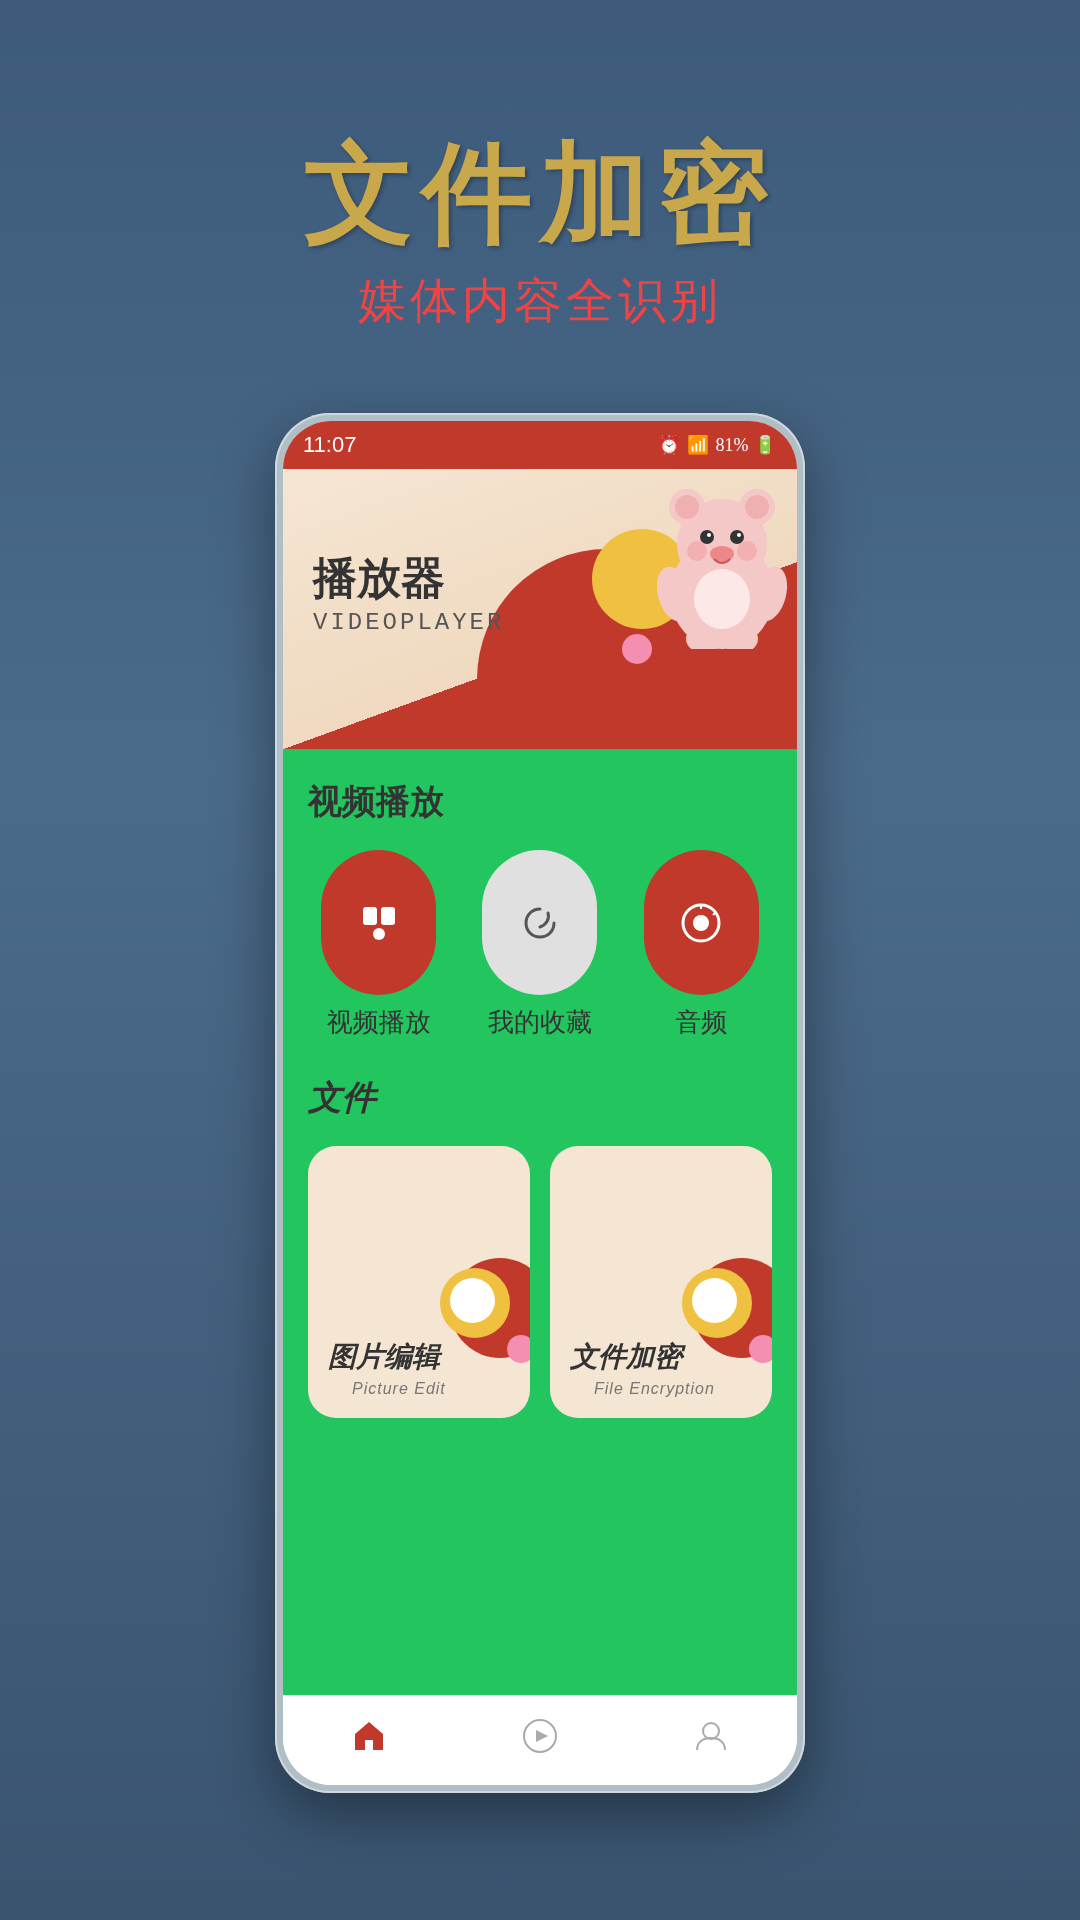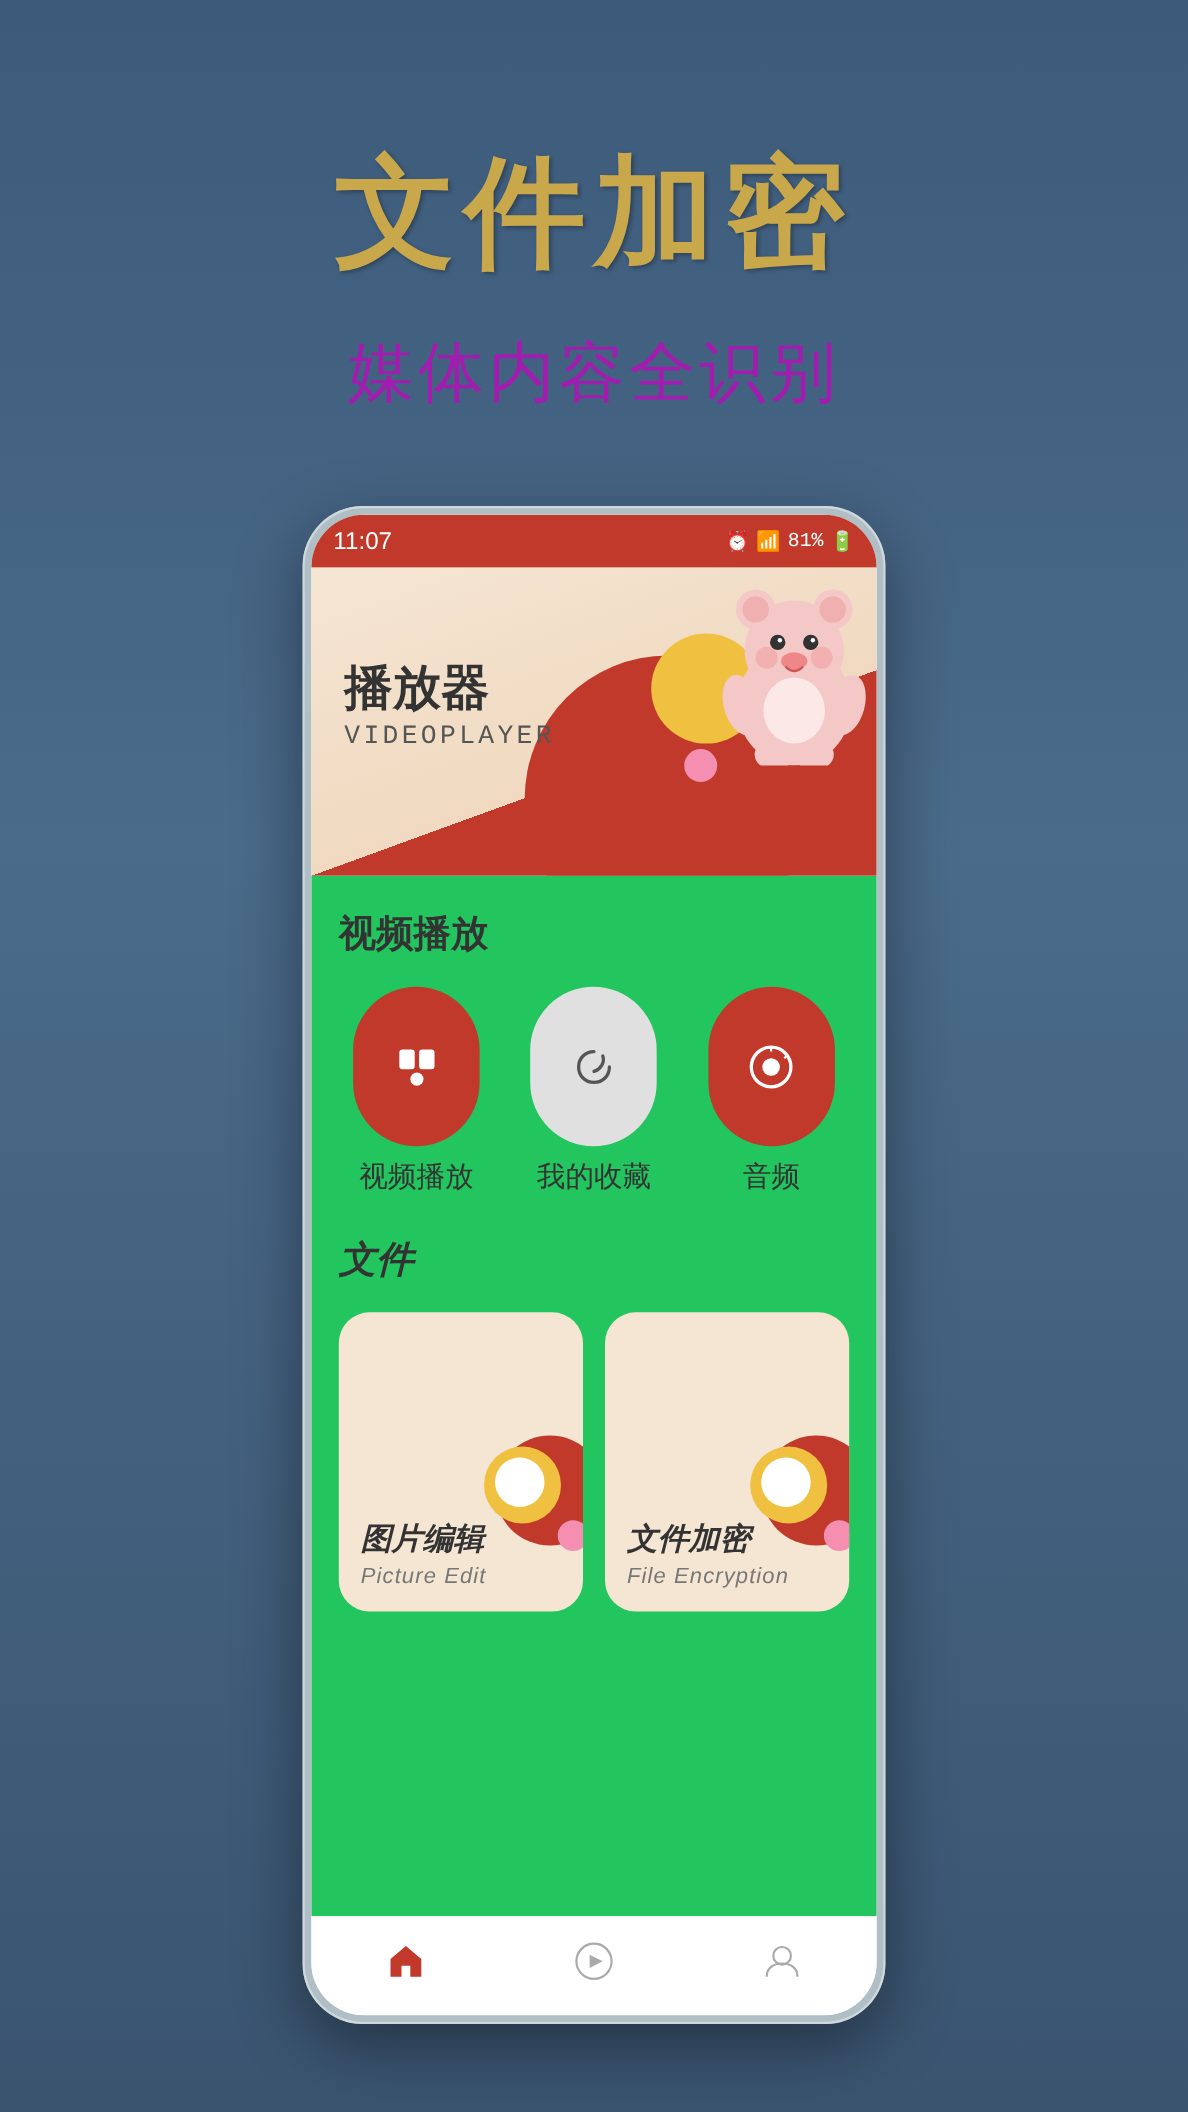--- a/index.html
+++ b/index.html
@@ -20,23 +20,22 @@
       margin-top: 120px;
       font-size: 110px;
       font-weight: bold;
       color: #c9a84c;
       text-shadow: 2px 2px 4px rgba(0,0,0,0.3);
       letter-spacing: 8px;
       font-family: 'STKaiti', 'KaiTi', serif;
     }
 
     .page-subtitle {
-      margin-top: 30px;
-      font-size: 60px;
-      color: #a21caf;
+      font-size: 48px;
+      color: #ef4444;
       letter-spacing: 4px;
       font-weight: 300;
       font-family: 'Microsoft YaHei', sans-serif;
     }
 
     .phone-frame {
       margin-top: 80px;
       width: 530px;
       height: 1380px;
       background: #b0bec5;
@@ -81,21 +80,21 @@
     }
 
     .status-icons span {
       color: white;
       font-size: 18px;
     }
 
     .battery-text {
       color: white;
       font-size: 18px;
-      font-family: Liberation Mono, monospace;
+      font-family: Liberation Serif, serif;
     }
 
     
     .hero-section {
       background: linear-gradient(160deg, #f5e6d3 0%, #f0d9c0 60%, #c0392b 60%);
       height: 280px;
       position: relative;
       overflow: hidden;
       flex-shrink: 0;
     }
@@ -301,27 +300,28 @@
     .file-card-title {
       font-size: 28px;
       color: #333;
       font-weight: bold;
       font-family: 'Microsoft YaHei', sans-serif;
       position: relative;
       z-index: 2;
     }
 
     .file-card-subtitle {
-      font-size: 20px;
+      font-size: 16px;
       color: #777;
       font-family: Arial, sans-serif;
       position: relative;
       z-index: 2;
       margin-top: 4px;
       letter-spacing: 1px;
+      margin-left: 24px;
     }
 
     
     .bottom-nav {
       background: white;
       height: 90px;
       display: flex;
       align-items: center;
       justify-content: space-around;
       border-top: 1px solid #eee;

